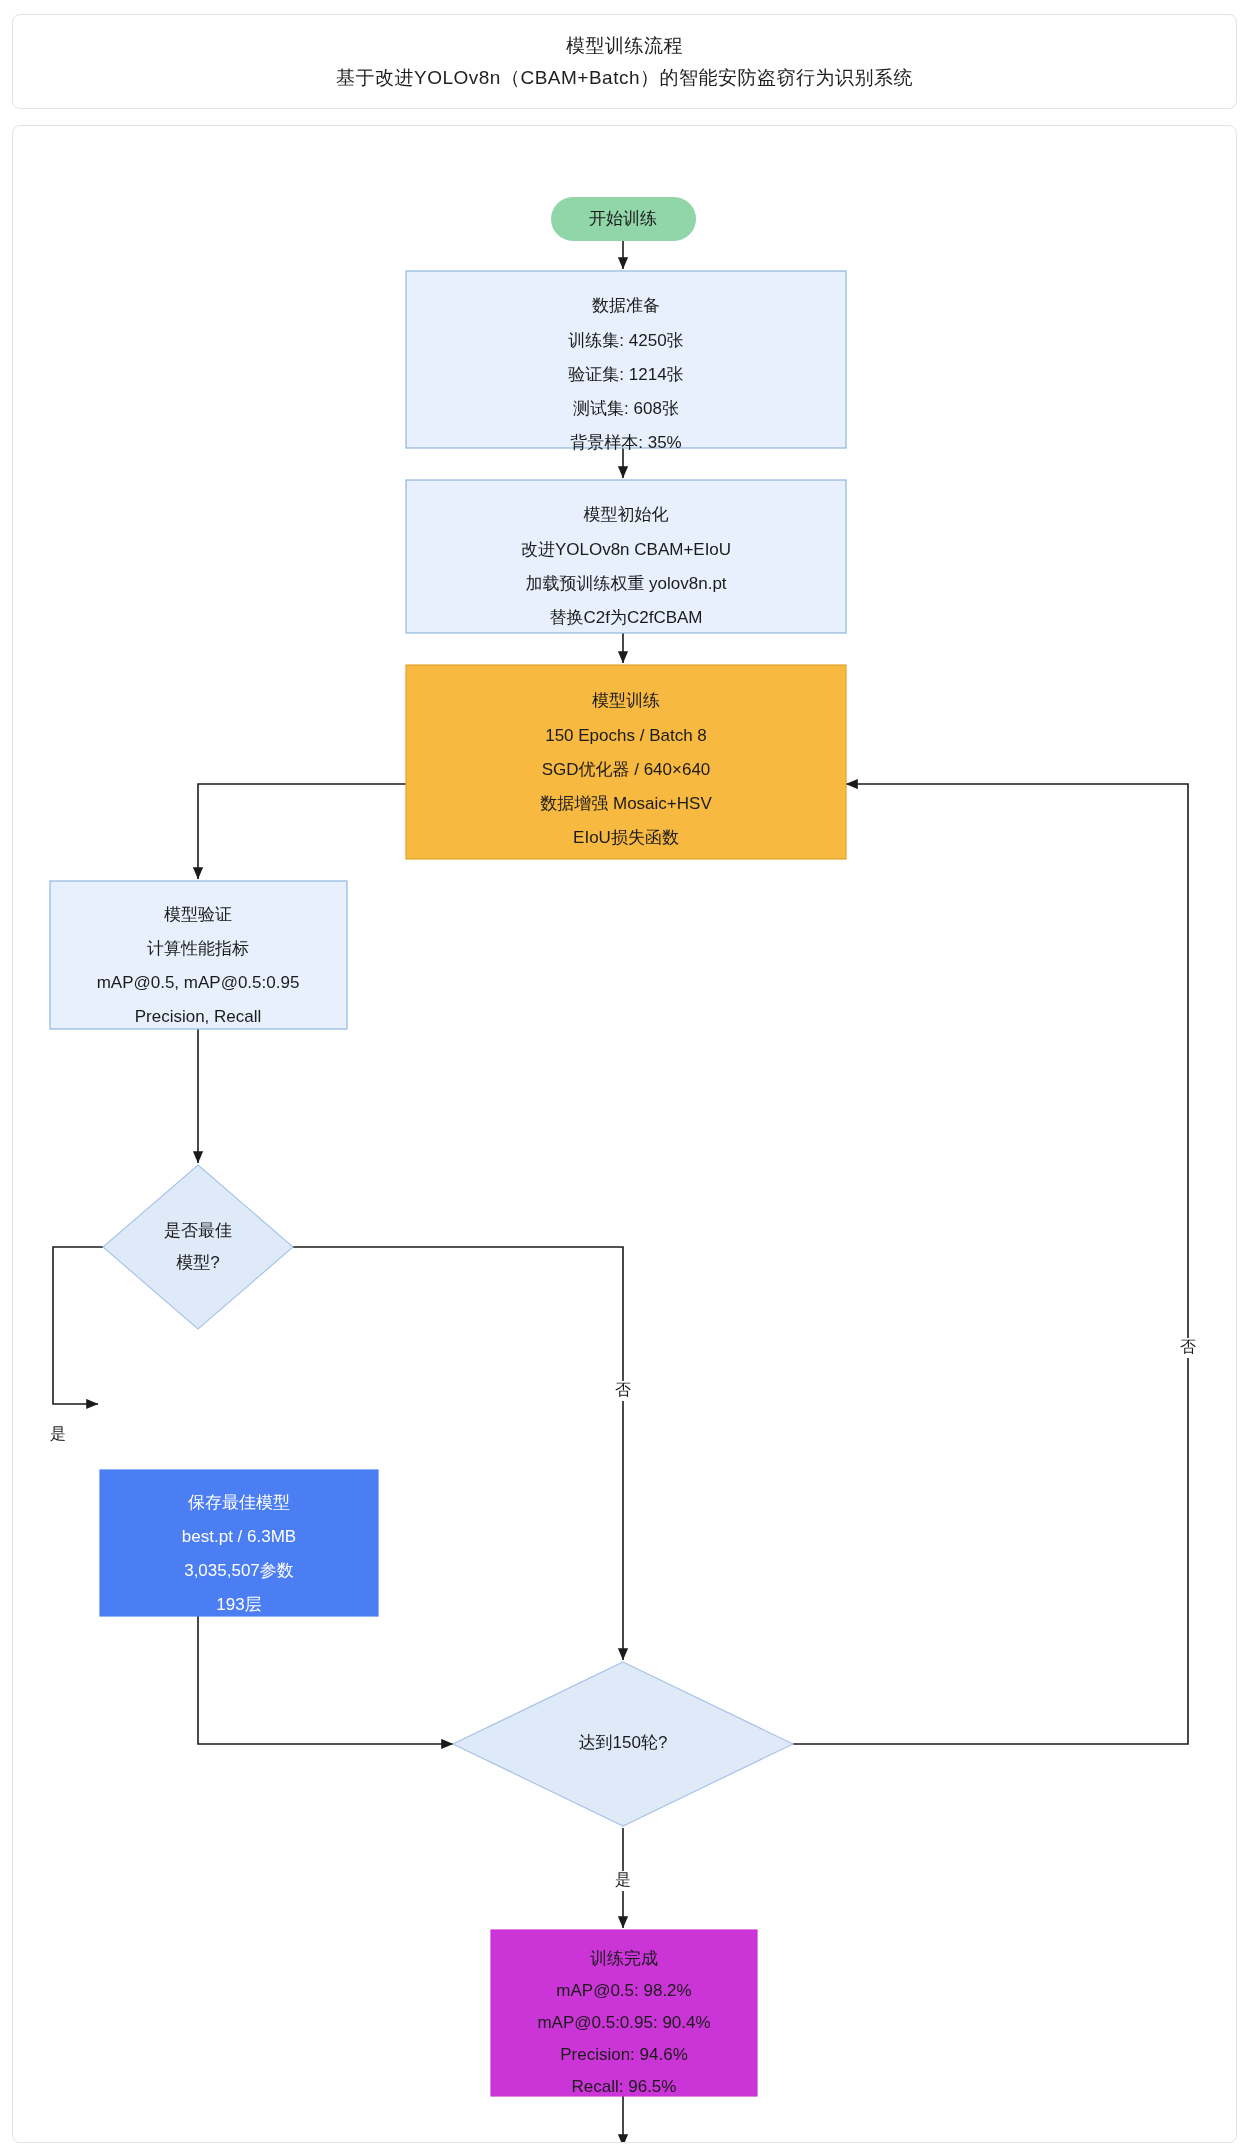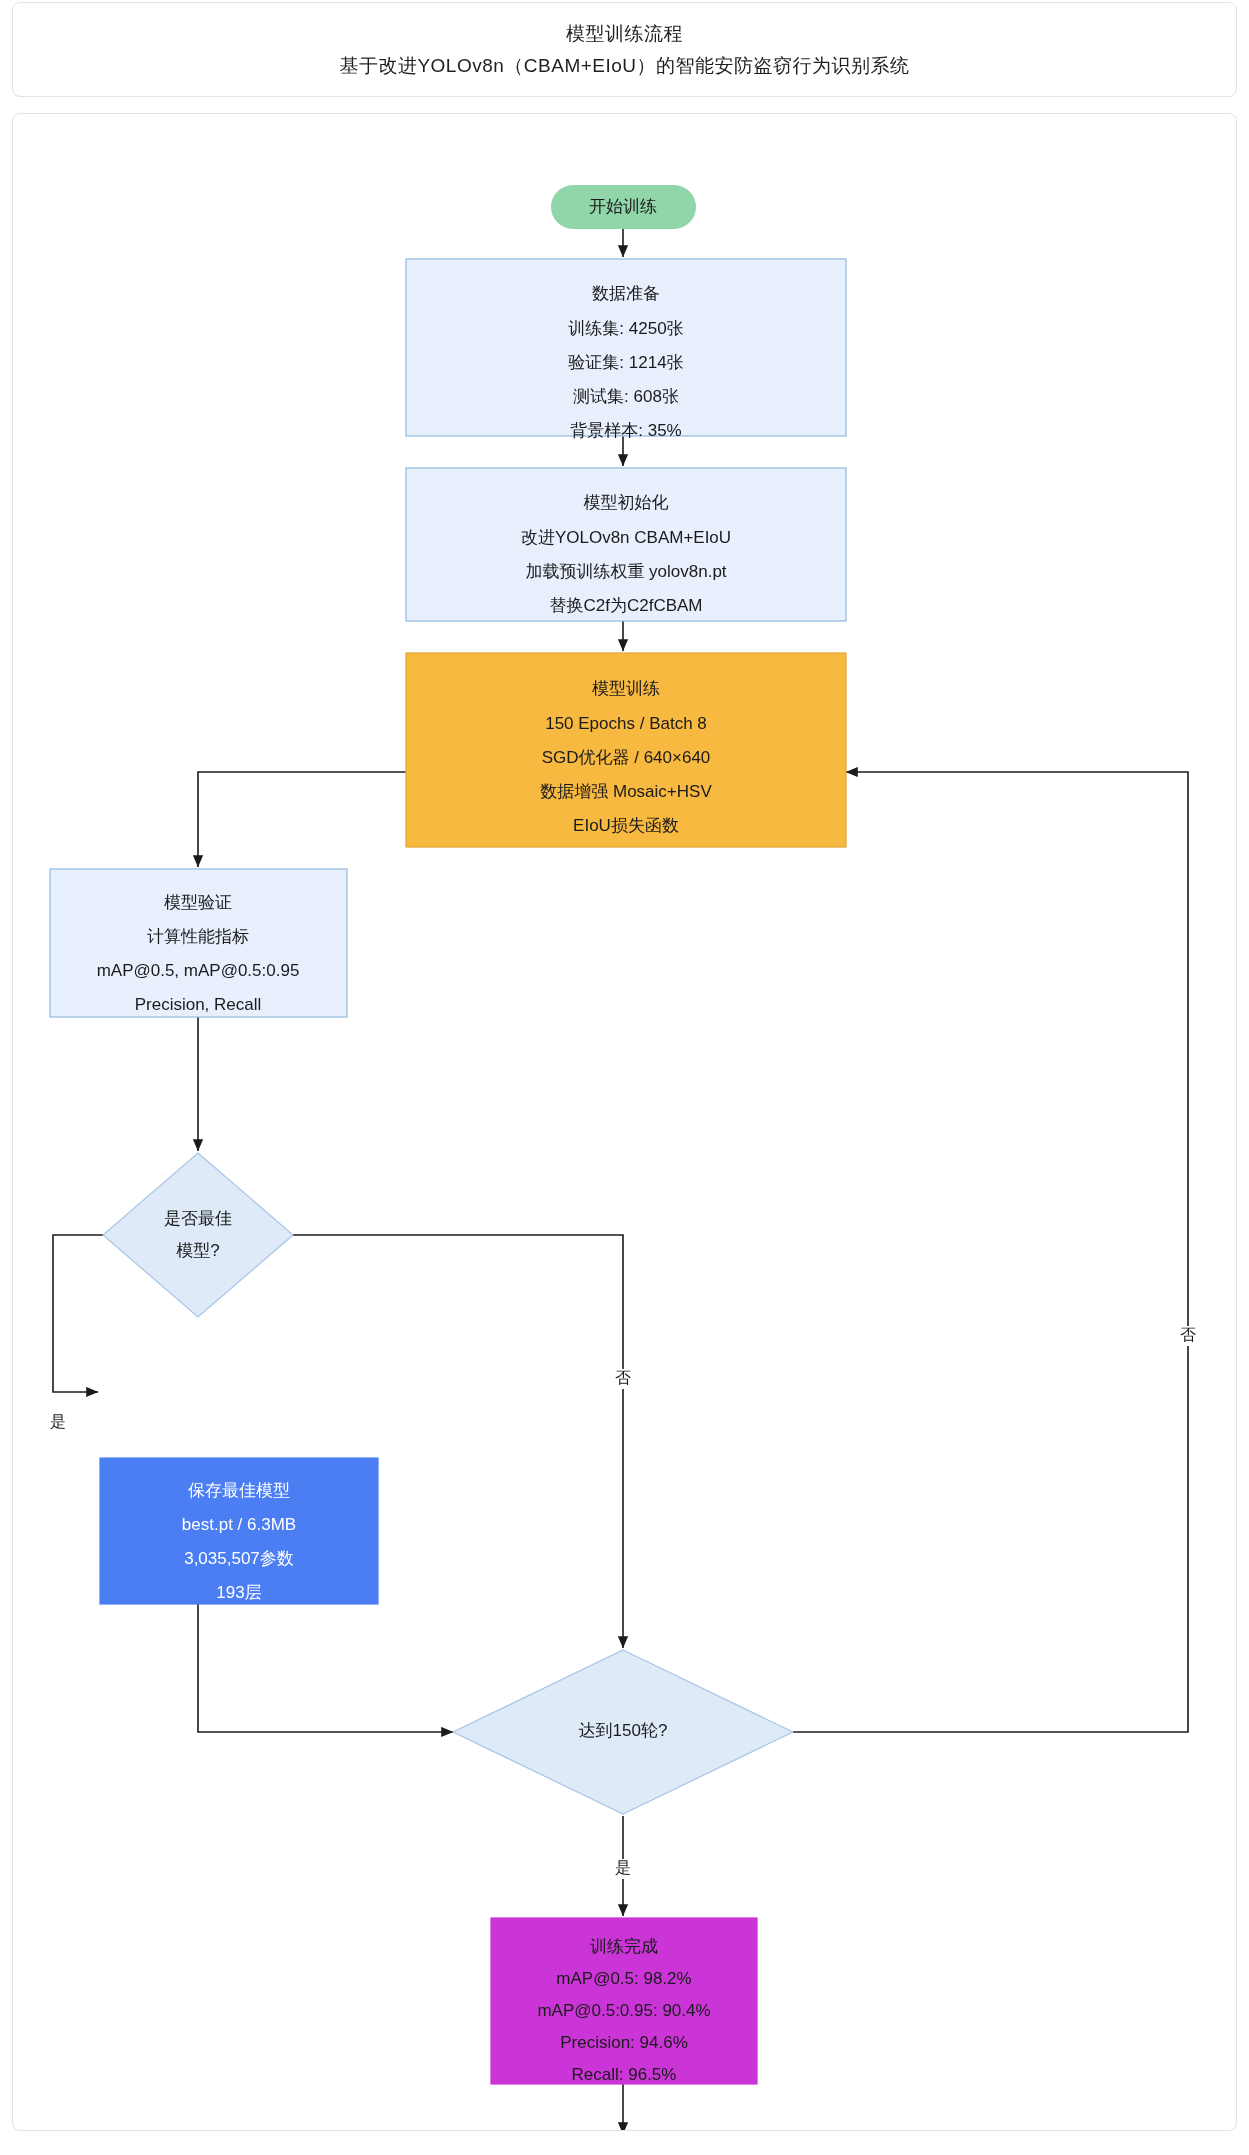--- a/index.html
+++ b/index.html
@@ -11,21 +11,21 @@
     width: 1249px;
     height: 2155px;
     font-family: "Liberation Sans", "DejaVu Sans", sans-serif;
     overflow: hidden;
   }
   .page {
     position: relative;
     width: 1113px;
     height: 2155px;
     box-sizing: border-box;
-    padding: 2px 12px;
+    padding: 14px 12px;
   }
   .title-card {
     box-sizing: border-box;
     width: 1225px;
     height: 95px;
     border: 1px solid #e3e3e3;
     border-radius: 8px;
     background: #ffffff;
     display: flex;
     flex-direction: column;
@@ -81,21 +81,21 @@
     fill: none;
   }
 </style>
 </head>
 <body>
 
 <div class="page">
 
   <div class="title-card">
     <div class="title-main">模型训练流程</div>
-    <div class="title-sub">基于改进YOLOv8n（CBAM+EIoU）的智能安防盗窃行为识别系统</div>
+    <div class="title-sub">基于改进YOLOv8n（CBAM+Batch）的智能安防盗窃行为识别系统</div>
   </div>
 
   <div class="chart-card">
     <svg class="flow" width="1223" height="2016" viewBox="0 0 1223 2016" xmlns="http://www.w3.org/2000/svg">
       <defs>
         <marker id="arrow" markerWidth="9" markerHeight="9" refX="7.4" refY="3.2" orient="auto" markerUnits="strokeWidth">
           <path d="M0,0 L0,6.4 L7.6,3.2 z" fill="#1b1b1b"></path>
         </marker>
       </defs>
 

